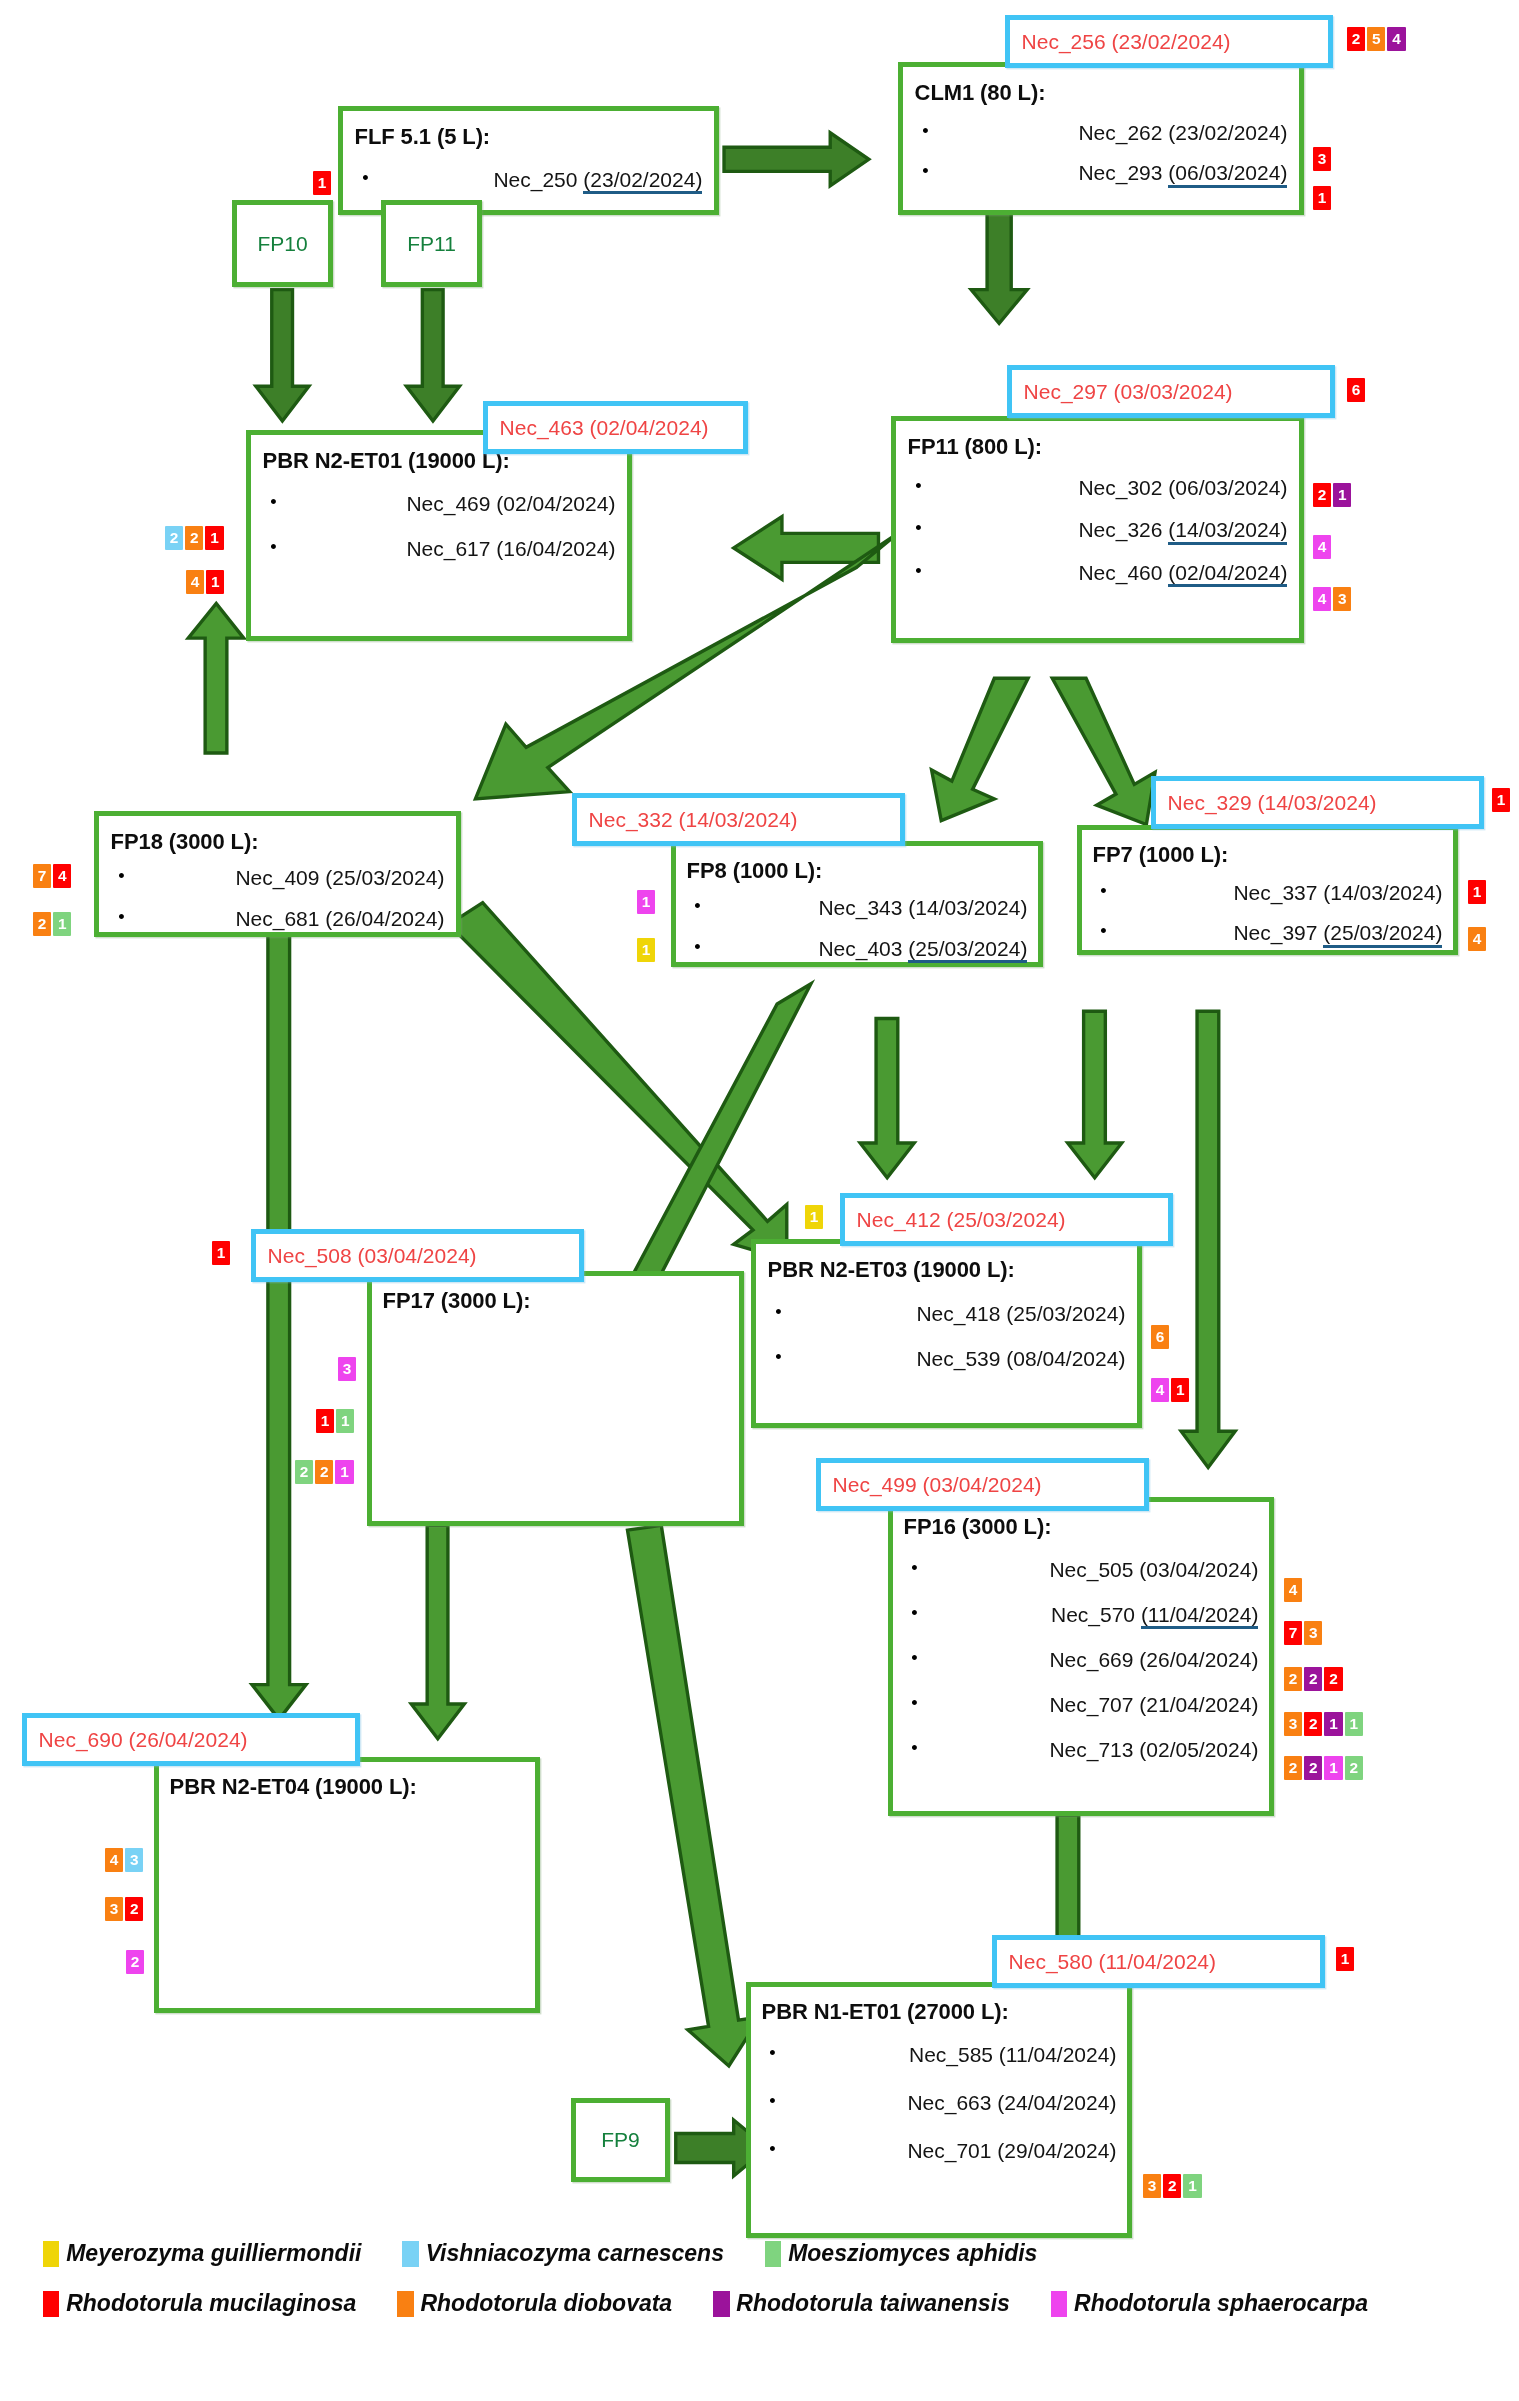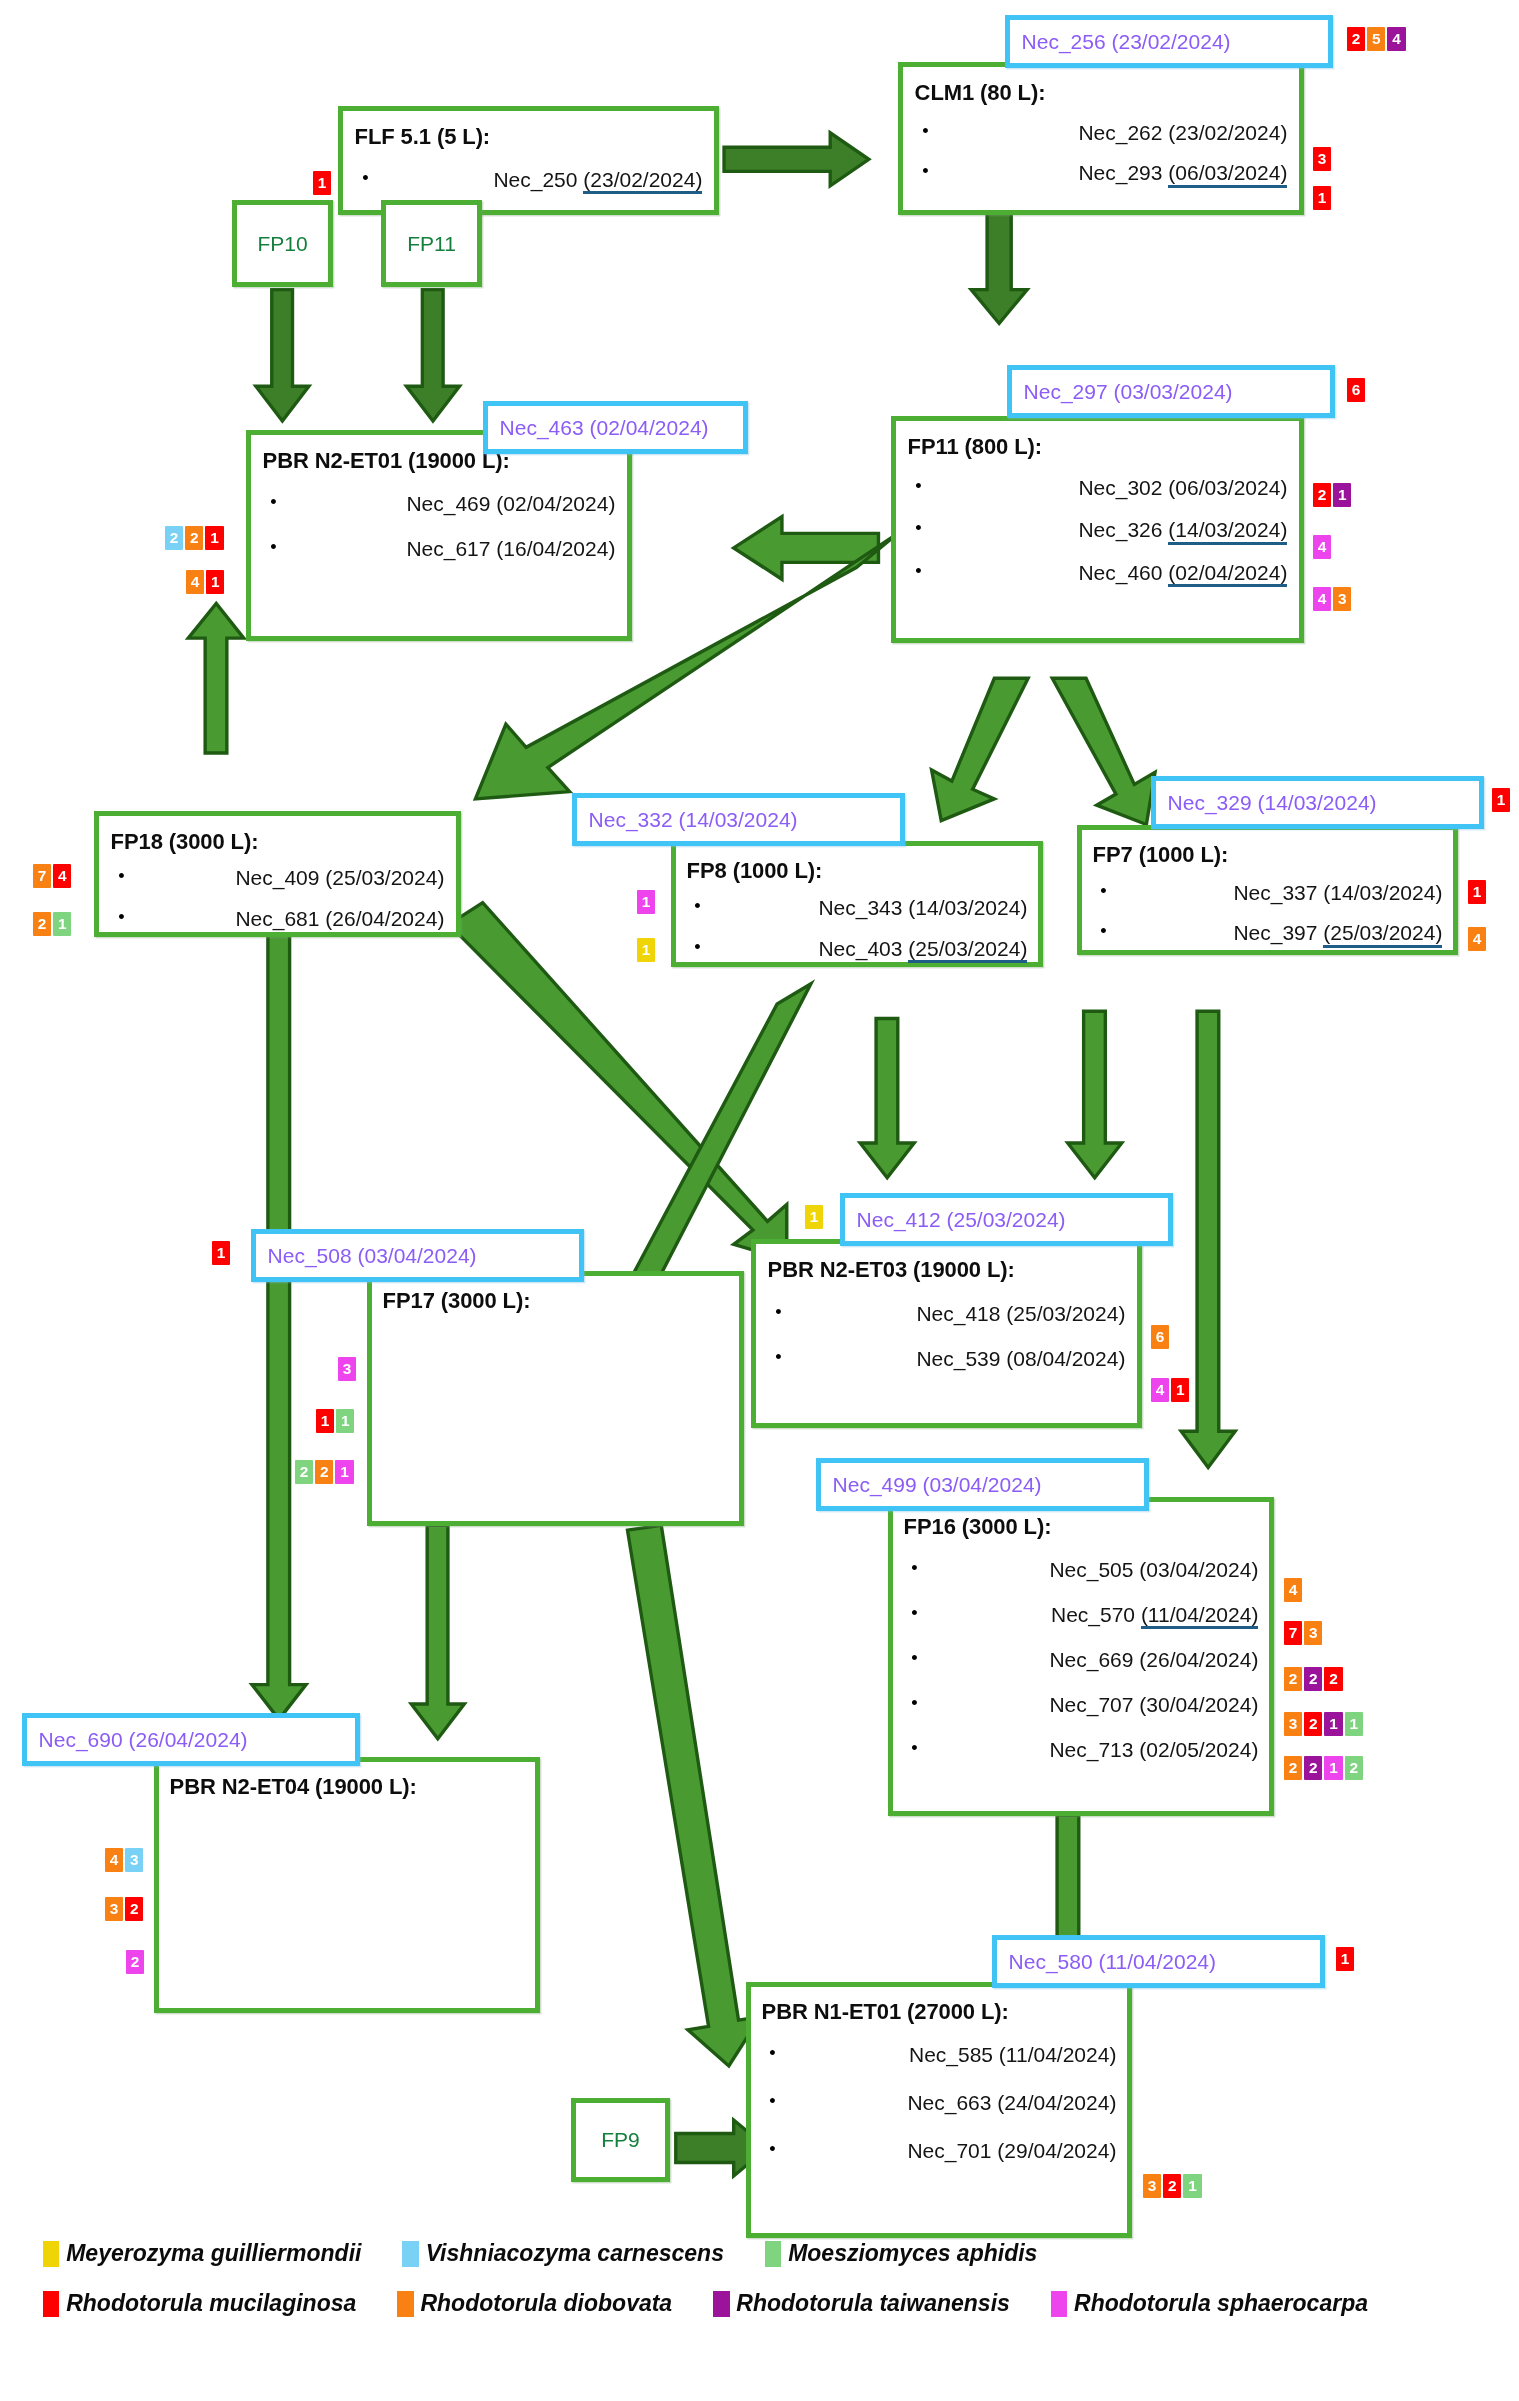--- a/index.html
+++ b/index.html
@@ -24,21 +24,21 @@
   }
   .bbox {
     position: absolute;
     background: #ffffff;
     border: 5.3px solid #40C4F5;
     box-shadow: 1.4px 1.4px 0 rgba(120,190,225,.35);
     z-index: 7;
   }
   .bbox .btext {
     font-size: 21px;
-    color: #8b5cf6;
+    color: #ef4444;
     white-space: nowrap;
     line-height: 1;
   }
   .bbox.pad { display:flex; align-items:center; padding: 0 11.6px; }
 
   .title {
     font-weight: bold;
     font-size: 22px;
     color: #0d0d0d;
     white-space: nowrap;
@@ -407,21 +407,21 @@
   <div class="bbox pad" style="left:816px; top:1458px; width:333px; height:53px;">
     <span class="btext">Nec_499 (03/04/2024)</span>
   </div>
 
   <div class="gbox" style="left:888px; top:1497px; width:386px; height:319px; padding:11.6px 10.6px;">
     <div class="title">FP16 (3000 L):</div>
     <ul class="items" style="margin-top:18.3px;">
       <li style="margin-bottom:21px;"><span>Nec_505 (03/04/2024)</span></li>
       <li style="margin-bottom:21px;"><span>Nec_570 <span class="uline">(11/04/2024)</span></span></li>
       <li style="margin-bottom:21px;"><span>Nec_669 (26/04/2024)</span></li>
-      <li style="margin-bottom:21px;"><span>Nec_707 (30/04/2024)</span></li>
+      <li style="margin-bottom:21px;"><span>Nec_707 (21/04/2024)</span></li>
       <li><span>Nec_713 (02/05/2024)</span></li>
     </ul>
   </div>
   <div class="badges" style="left:1284px; top:1578px;">
     <span class="bg c-orange">4</span>
   </div>
   <div class="badges" style="left:1284px; top:1621px;">
     <span class="bg c-red">7</span>
     <span class="bg c-orange">3</span>
   </div>

